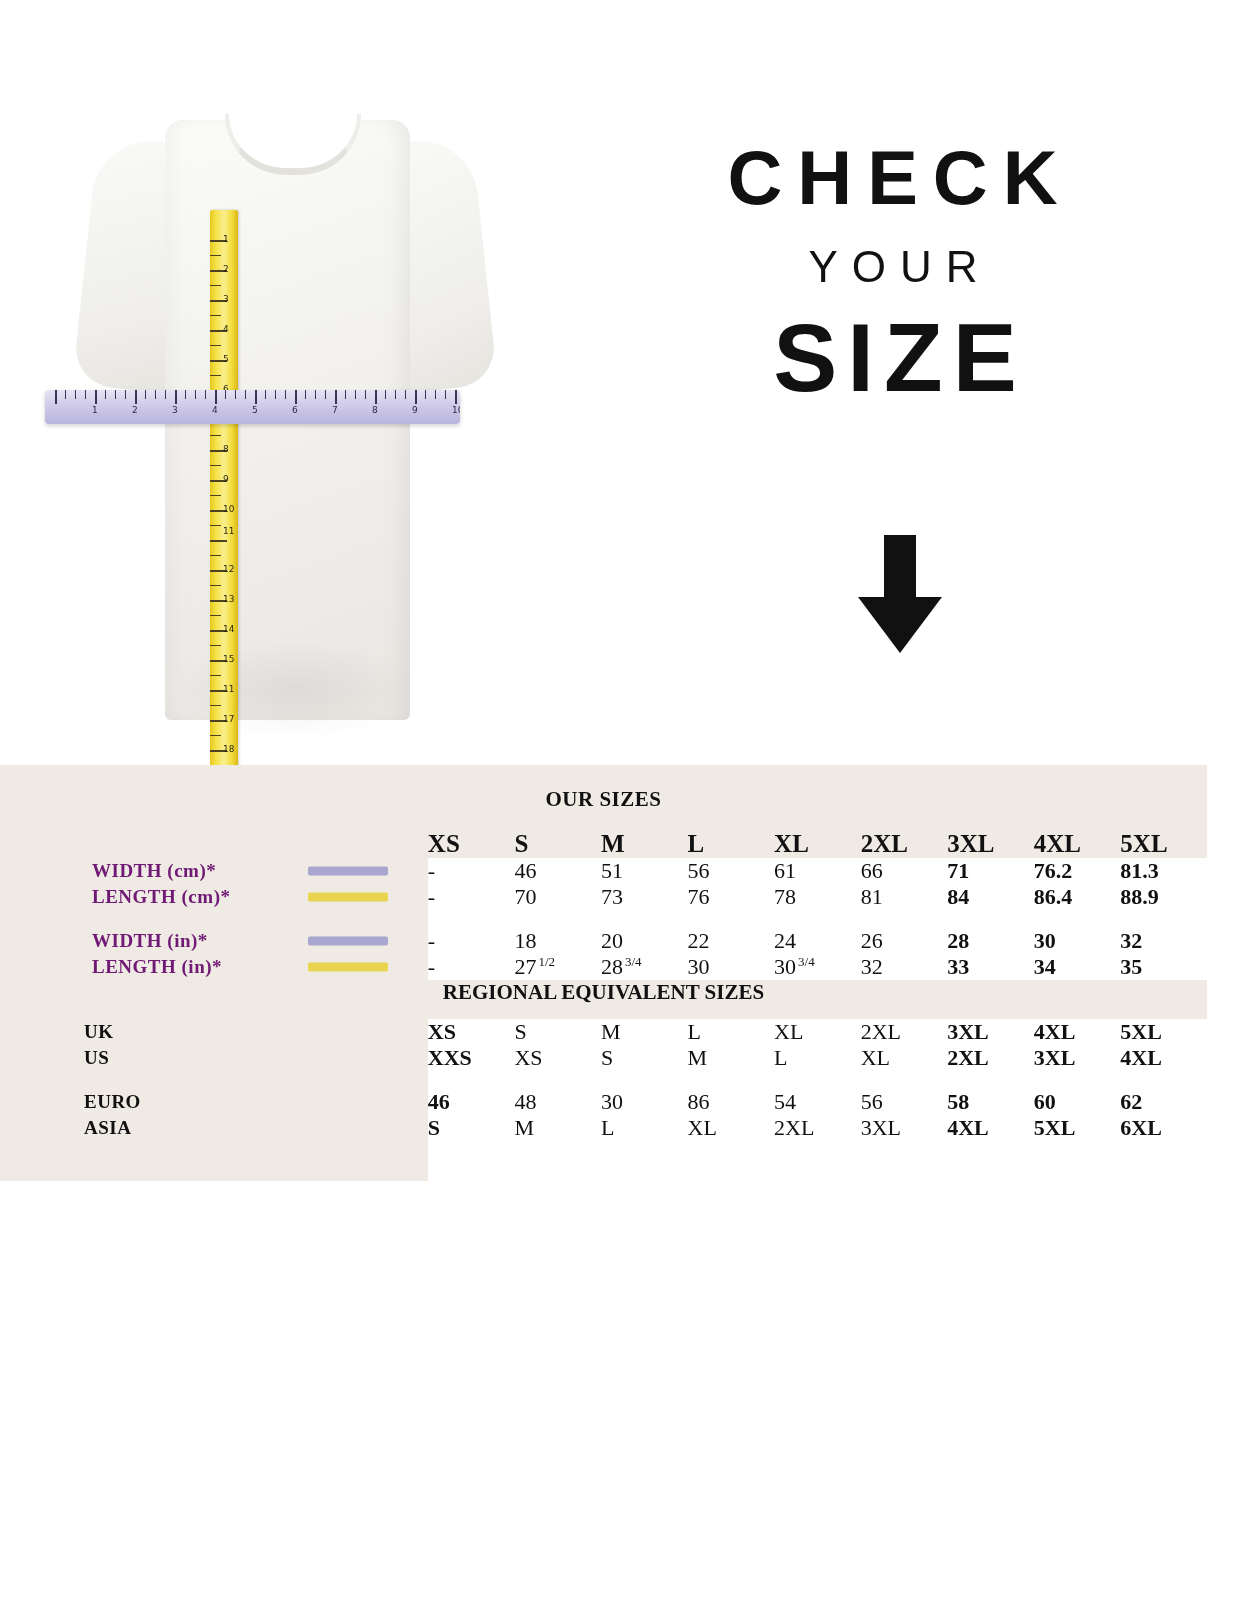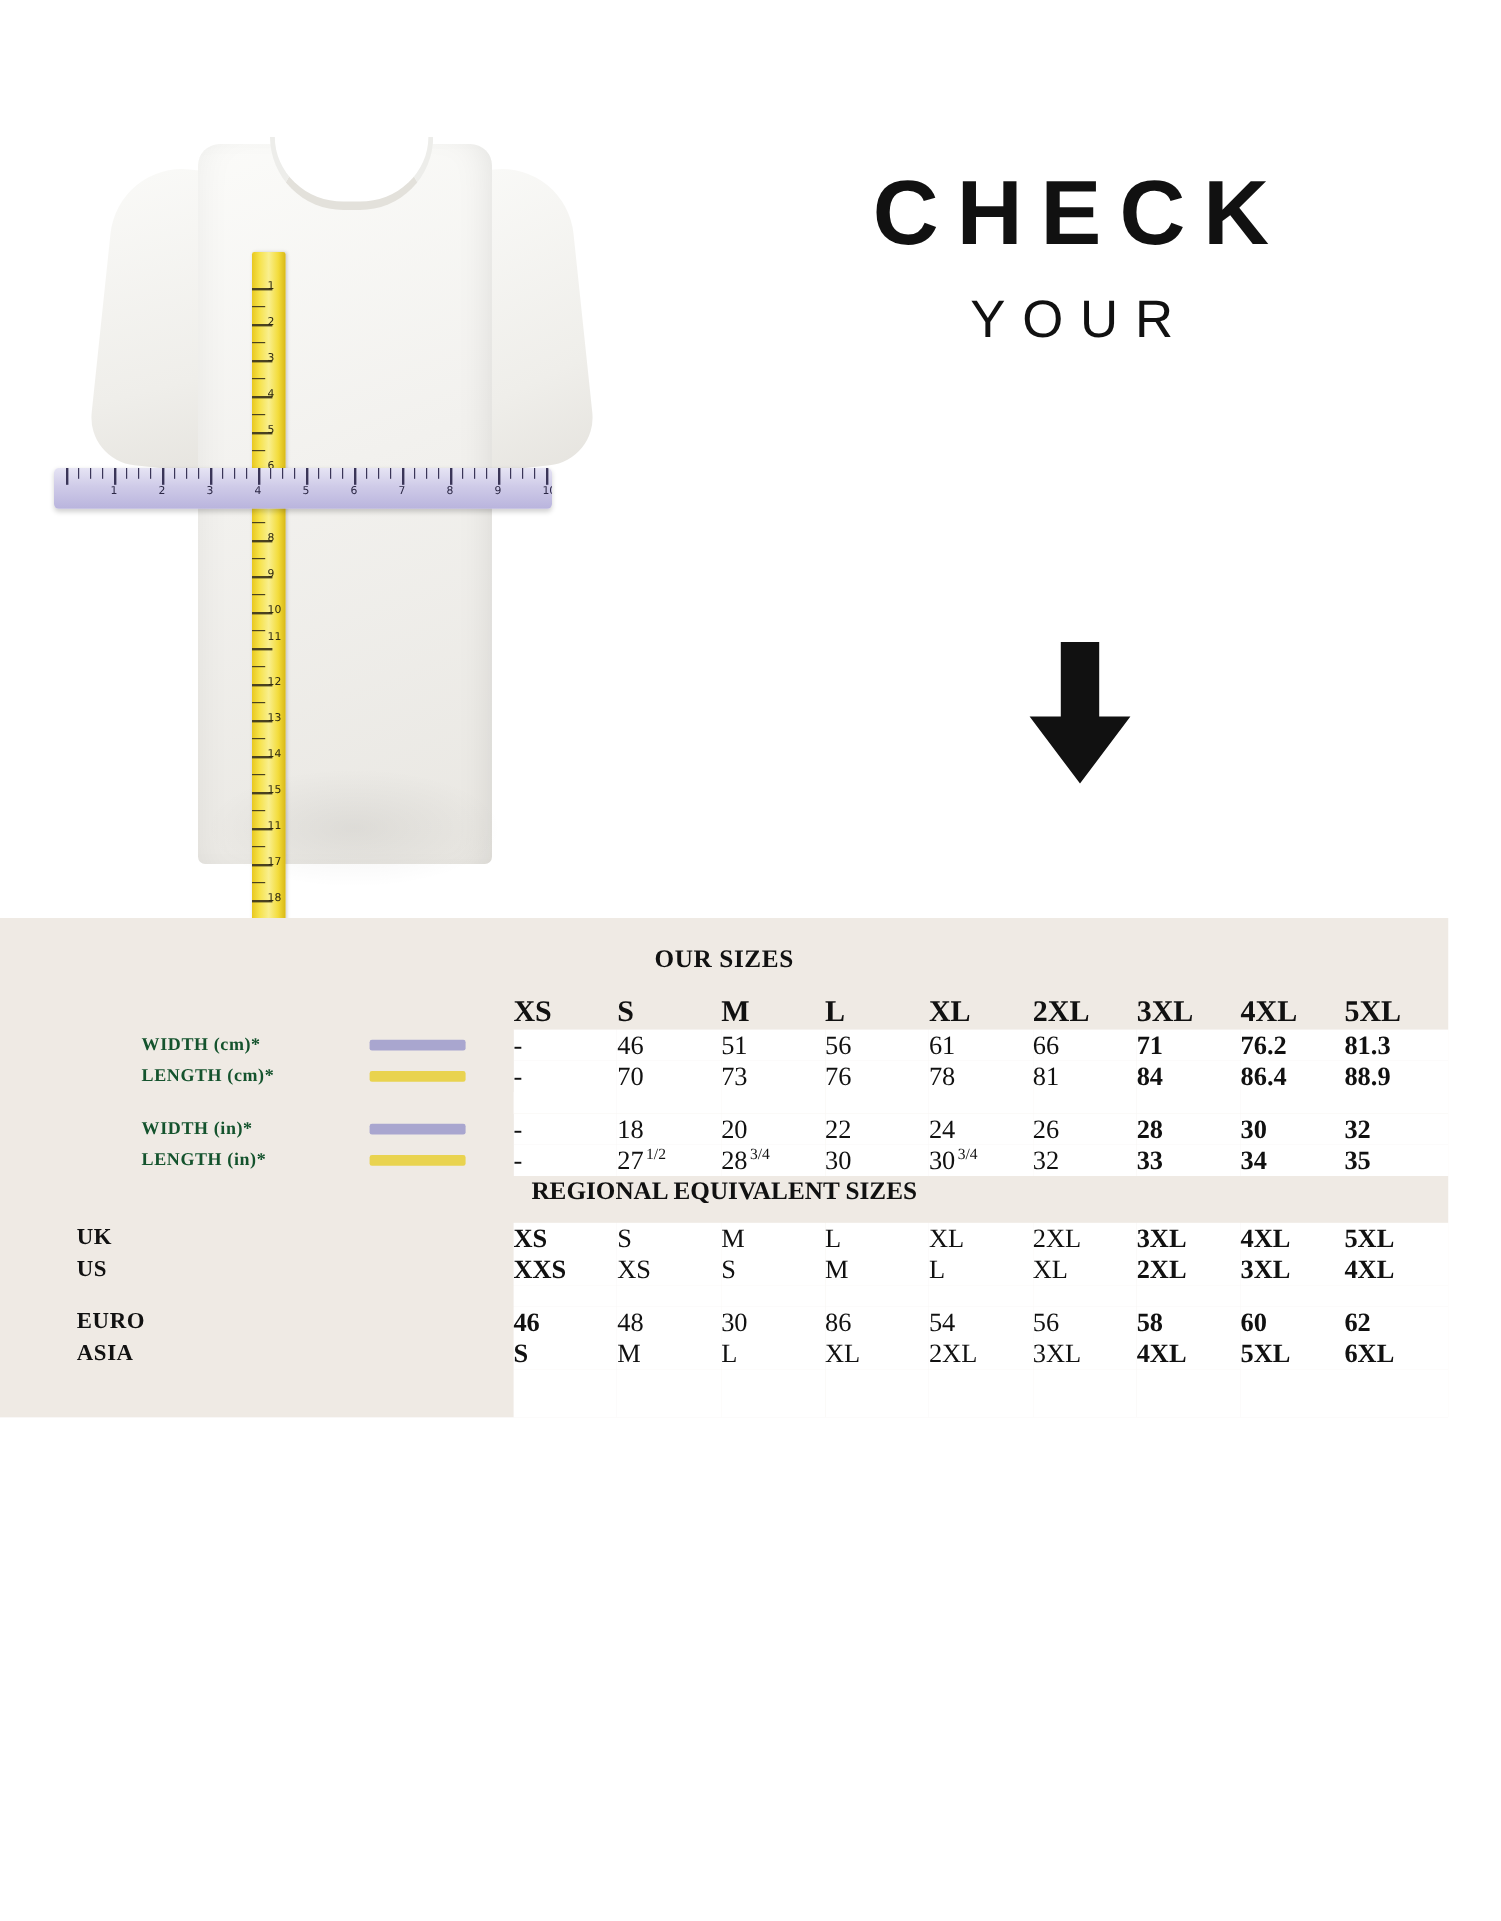--- a/index.html
+++ b/index.html
@@ -226,25 +226,25 @@
   .data-row td {
     font-size: 22px;
     padding: 6px 0;
     text-align: left;
     background: #ffffff;
     color: #111;
   }
   .data-row td.rowhead {
     background: #efeae4;
     font-weight: 700;
-    font-size: 15px;
+    font-size: 19px;
     letter-spacing: 0.5px;
-    padding-left: 118px;
+    padding-left: 92px;
     position: relative;
-    color: #14532d;
+    color: #701a75;
   }
   .data-row td.bold, .data-row td.b { font-weight: 700; }
   .frac {
     font-size: 13px;
     vertical-align: super;
     margin-left: 2px;
   }
   .swatch {
     position: absolute;
     right: 40px;
@@ -275,21 +275,21 @@
     padding: 5px 0;
     background: #ffffff;
     text-align: left;
     color: #111;
   }
   .reg-row td.rowhead {
     background: #efeae4;
     font-weight: 700;
     font-size: 19px;
     letter-spacing: 0.5px;
-    padding-left: 64px;
+    padding-left: 84px;
     color: #111;
   }
   .reg-row td.b { font-weight: 700; }
   .bottom-pad td { height: 40px; background: #ffffff; }
   .bottom-pad td.rowhead { background: #efeae4; }
   .tail { height: 180px; background: #ffffff; width: 1251px; }
   .rightgutter {
     position: absolute;
     left: 1207px;
     top: 765px;
@@ -424,20 +424,21 @@
         <div class="tick" style="left: 390px;"></div>
         <div class="tick" style="left: 400px;"></div>
         <div class="tick major" style="left: 410px;"></div>
         <div class="num" style="left: 407px;">10</div>
       </div>
   </div>
 
   <div class="headline">
     <div class="line-check">CHECK</div>
     <div class="line-your">YOUR</div>
+    <div class="line-size">SIZE</div>
   </div>
 
   <div class="arrow-down">
     <svg width="100" height="120" viewBox="0 0 100 120" xmlns="http://www.w3.org/2000/svg">
       <polygon points="34,0 66,0 66,62 92,62 50,118 8,62 34,62" fill="#111111"></polygon>
     </svg>
   </div>
 </div>
 
 <div class="chart">

